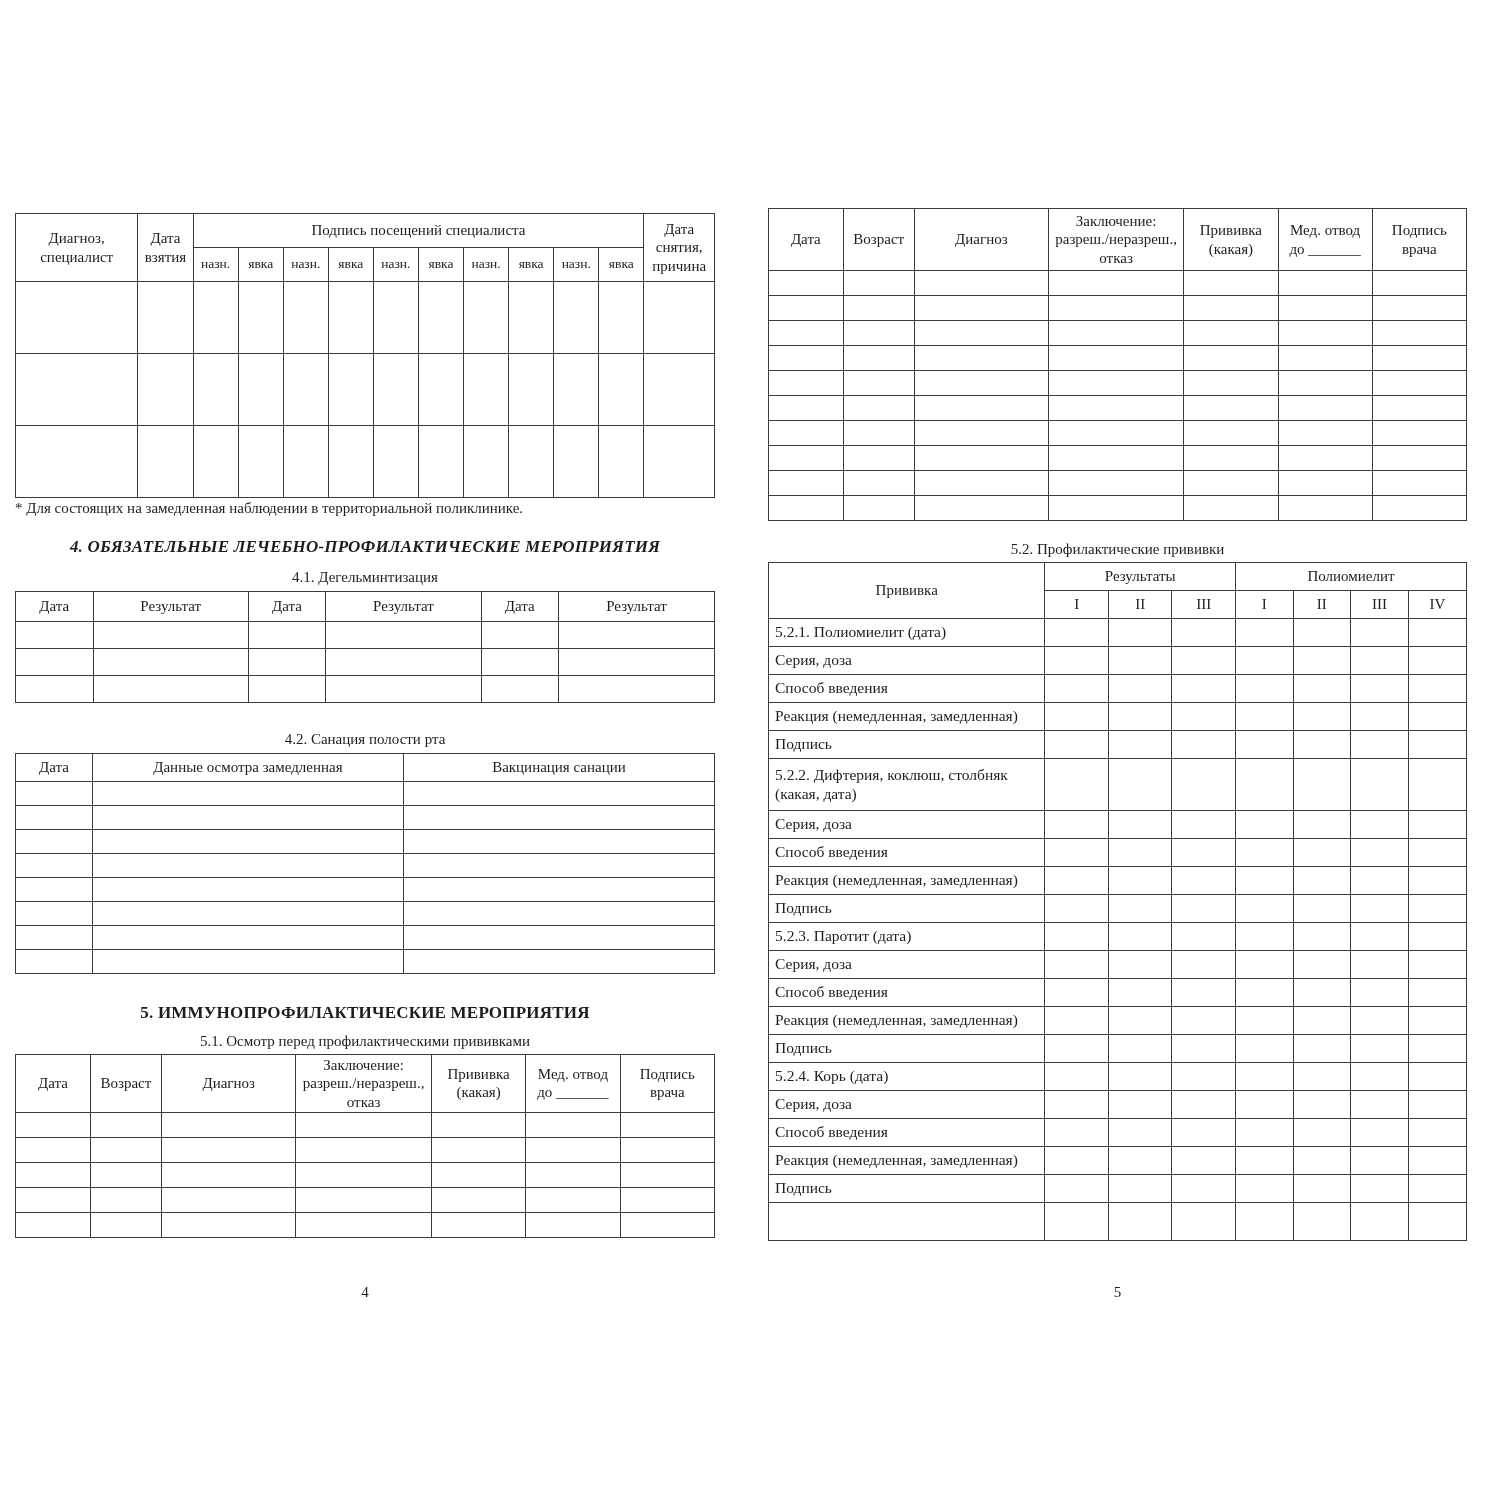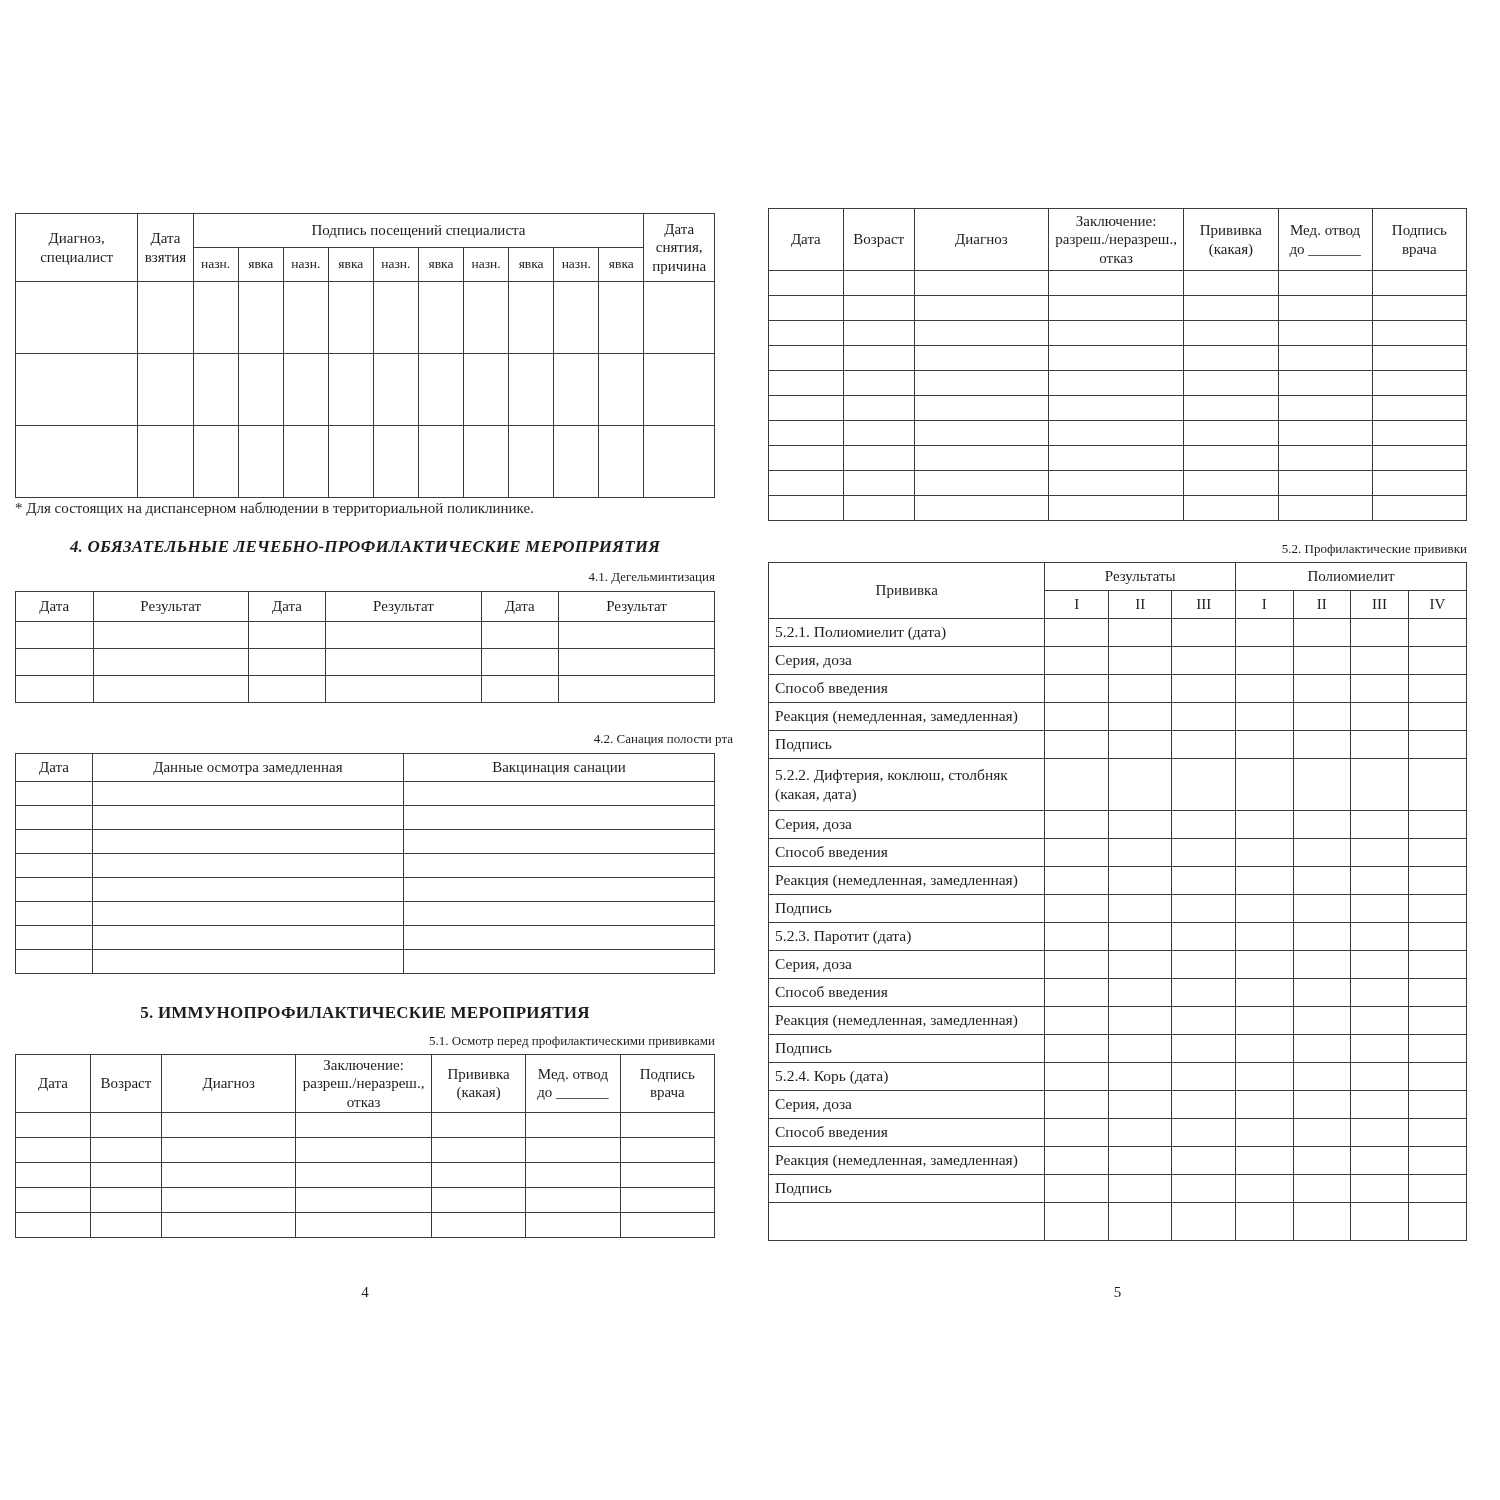--- a/index.html
+++ b/index.html
@@ -10,21 +10,21 @@
   .abs{position:absolute;}
   table{border-collapse:collapse;width:100%;table-layout:fixed;}
   td,th{border:1px solid #3b3b3b;font-weight:normal;vertical-align:middle;
         text-align:center;padding:1px 3px;overflow:hidden;}
   th{font-size:15px;line-height:1.22;white-space:pre-line;}
   .outer{border:1.5px solid #2e2e2e;}
   .sub-th{font-size:13.5px;}
   .h-row1{height:34px;} .h-row2{height:34px;}
   .hdr28{height:28px;} .hdr30{height:30px;} .hdr26{height:26px;} .hdr56{height:56px;} .hdr62{height:62px;}
   .heading{font-weight:bold;font-size:17px;text-align:center;letter-spacing:.2px;}
-  .label{font-size:13px;text-align:right;}
+  .label{font-size:15px;text-align:center;}
   .footnote{font-size:15px;text-align:left;}
   .pagenum{font-size:15px;text-align:center;}
   .lbl{text-align:left;font-size:15.5px;padding:2px 6px;line-height:1.2;}
   .rom{font-size:15px;}
   .vt52 tr{height:28px;}
   .vt52 tr.tall{height:52px;}
   .vt52 tr.last{height:38px;}
 </style>
 </head>
 <body>
@@ -113,21 +113,21 @@
           <td></td>
           <td></td>
           <td></td>
           <td></td>
           <td></td>
         </tr>
       </tbody>
   </table>
 </div>
 
-<div class="abs footnote" style="left:15px;top:500px;width:700px;">* Для состоящих на диспансерном наблюдении в территориальной поликлинике.</div>
+<div class="abs footnote" style="left:15px;top:500px;width:700px;">* Для состоящих на замедленная наблюдении в территориальной поликлинике.</div>
 
 <div class="abs heading" style="left:15px;top:537px;width:700px;font-style:italic;">4. ОБЯЗАТЕЛЬНЫЕ ЛЕЧЕБНО-ПРОФИЛАКТИЧЕСКИЕ МЕРОПРИЯТИЯ</div>
 
 <div class="abs label" style="left:15px;top:569px;width:700px;">4.1. Дегельминтизация</div>
 
 <div class="abs" style="left:15px;top:591px;width:700px;">
   <table class="outer">
     <colgroup>
       <col style="width:11.1%">
         <col style="width:22.2%">
@@ -168,21 +168,21 @@
           <td></td>
           <td></td>
           <td></td>
           <td></td>
           <td></td>
         </tr>
       </tbody>
   </table>
 </div>
 
-<div class="abs label" style="left:33px;top:731px;width:700px;">4.2. Санация полости рта</div>
+<div class="abs label" style="left:15px;top:731px;width:700px;">4.2. Санация полости рта</div>
 
 <div class="abs" style="left:15px;top:753px;width:700px;">
   <table class="outer">
     <colgroup>
       <col style="width:11%">
         <col style="width:44.5%">
         <col style="width:44.5%">
     </colgroup>
     <thead>
       <tr class="hdr28">

